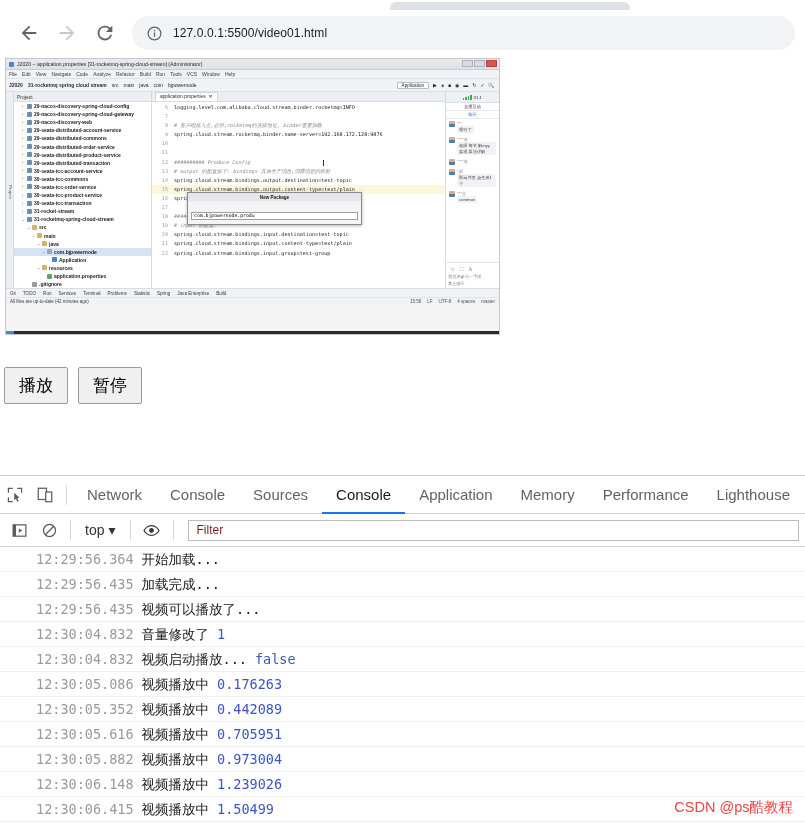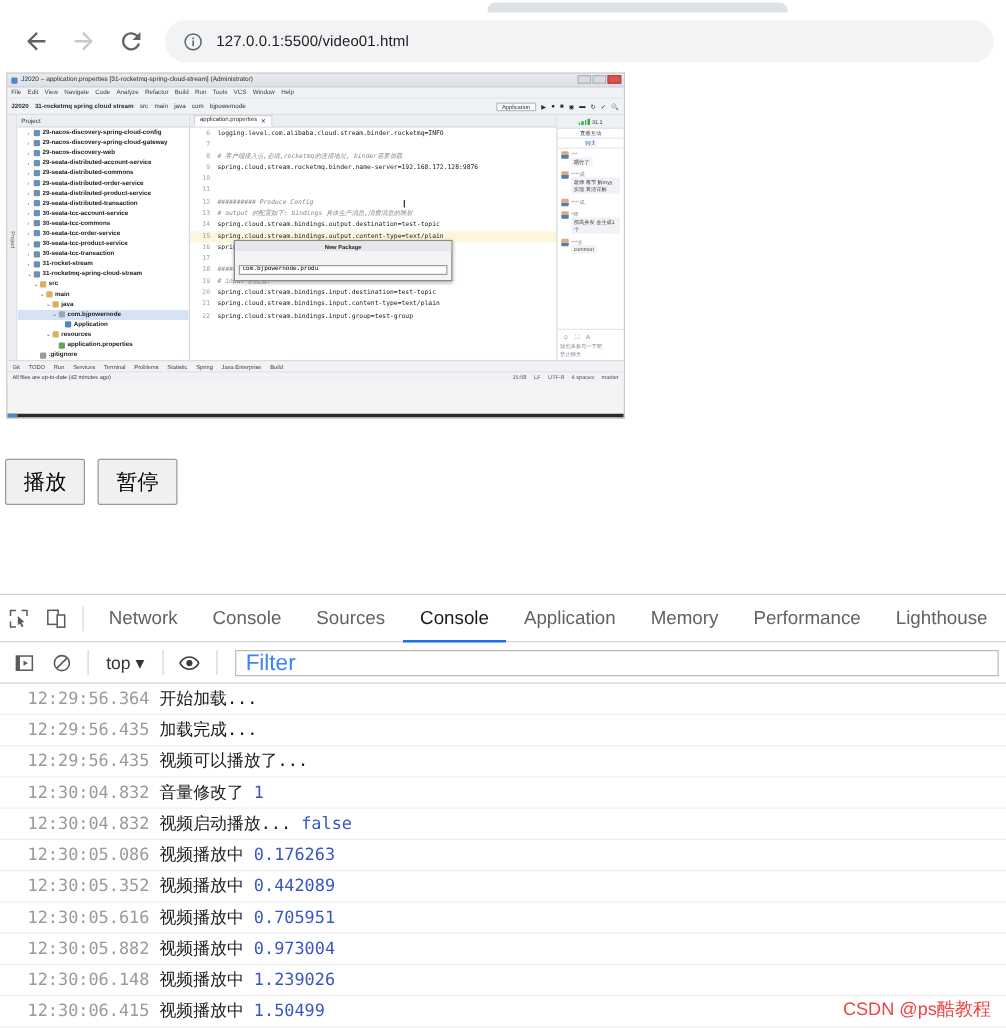--- a/index.html
+++ b/index.html
@@ -230,26 +230,26 @@
     border-bottom: 1px solid #cdcdcd; background: #ffffff; padding-left: 4px;
   }
   .dt-ctx {
     font-size: 14px; color: #333; display: flex; align-items: center;
     gap: 4px; padding: 0 8px; cursor: pointer;
   }
   .dt-filter {
     flex: 1; height: 21px; margin: 0 6px 0 8px; border: 1px solid #bdbdbd;
     background: #fff; display: flex; align-items: center; padding: 0 8px;
   }
-  .dt-filter span { font-size: 18px; color: #3b82f6; }
+  .dt-filter span { font-size: 12px; color: #7f1d1d; }
 
   .console { background: #ffffff; }
   .clog {
     display: flex; align-items: baseline; gap: 8px;
-    padding: 3px 0 3px 22px; border-bottom: 1px solid #f0f0f0;
+    padding: 3px 0 3px 36px; border-bottom: 1px solid #f0f0f0;
     font-family: "DejaVu Sans Mono", monospace; font-size: 13.5px;
     line-height: 18px;
   }
   .clog .ts { color: #9a9a9a; }
   .clog .msgtxt { color: #1a1a1a; }
   .clog .val { color: #3b56c4; }
 
   .watermark {
     position: absolute; right: 12px; bottom: 6px;
     font-size: 14.5px; color: #ef4444; font-family: "Liberation Sans", sans-serif;

